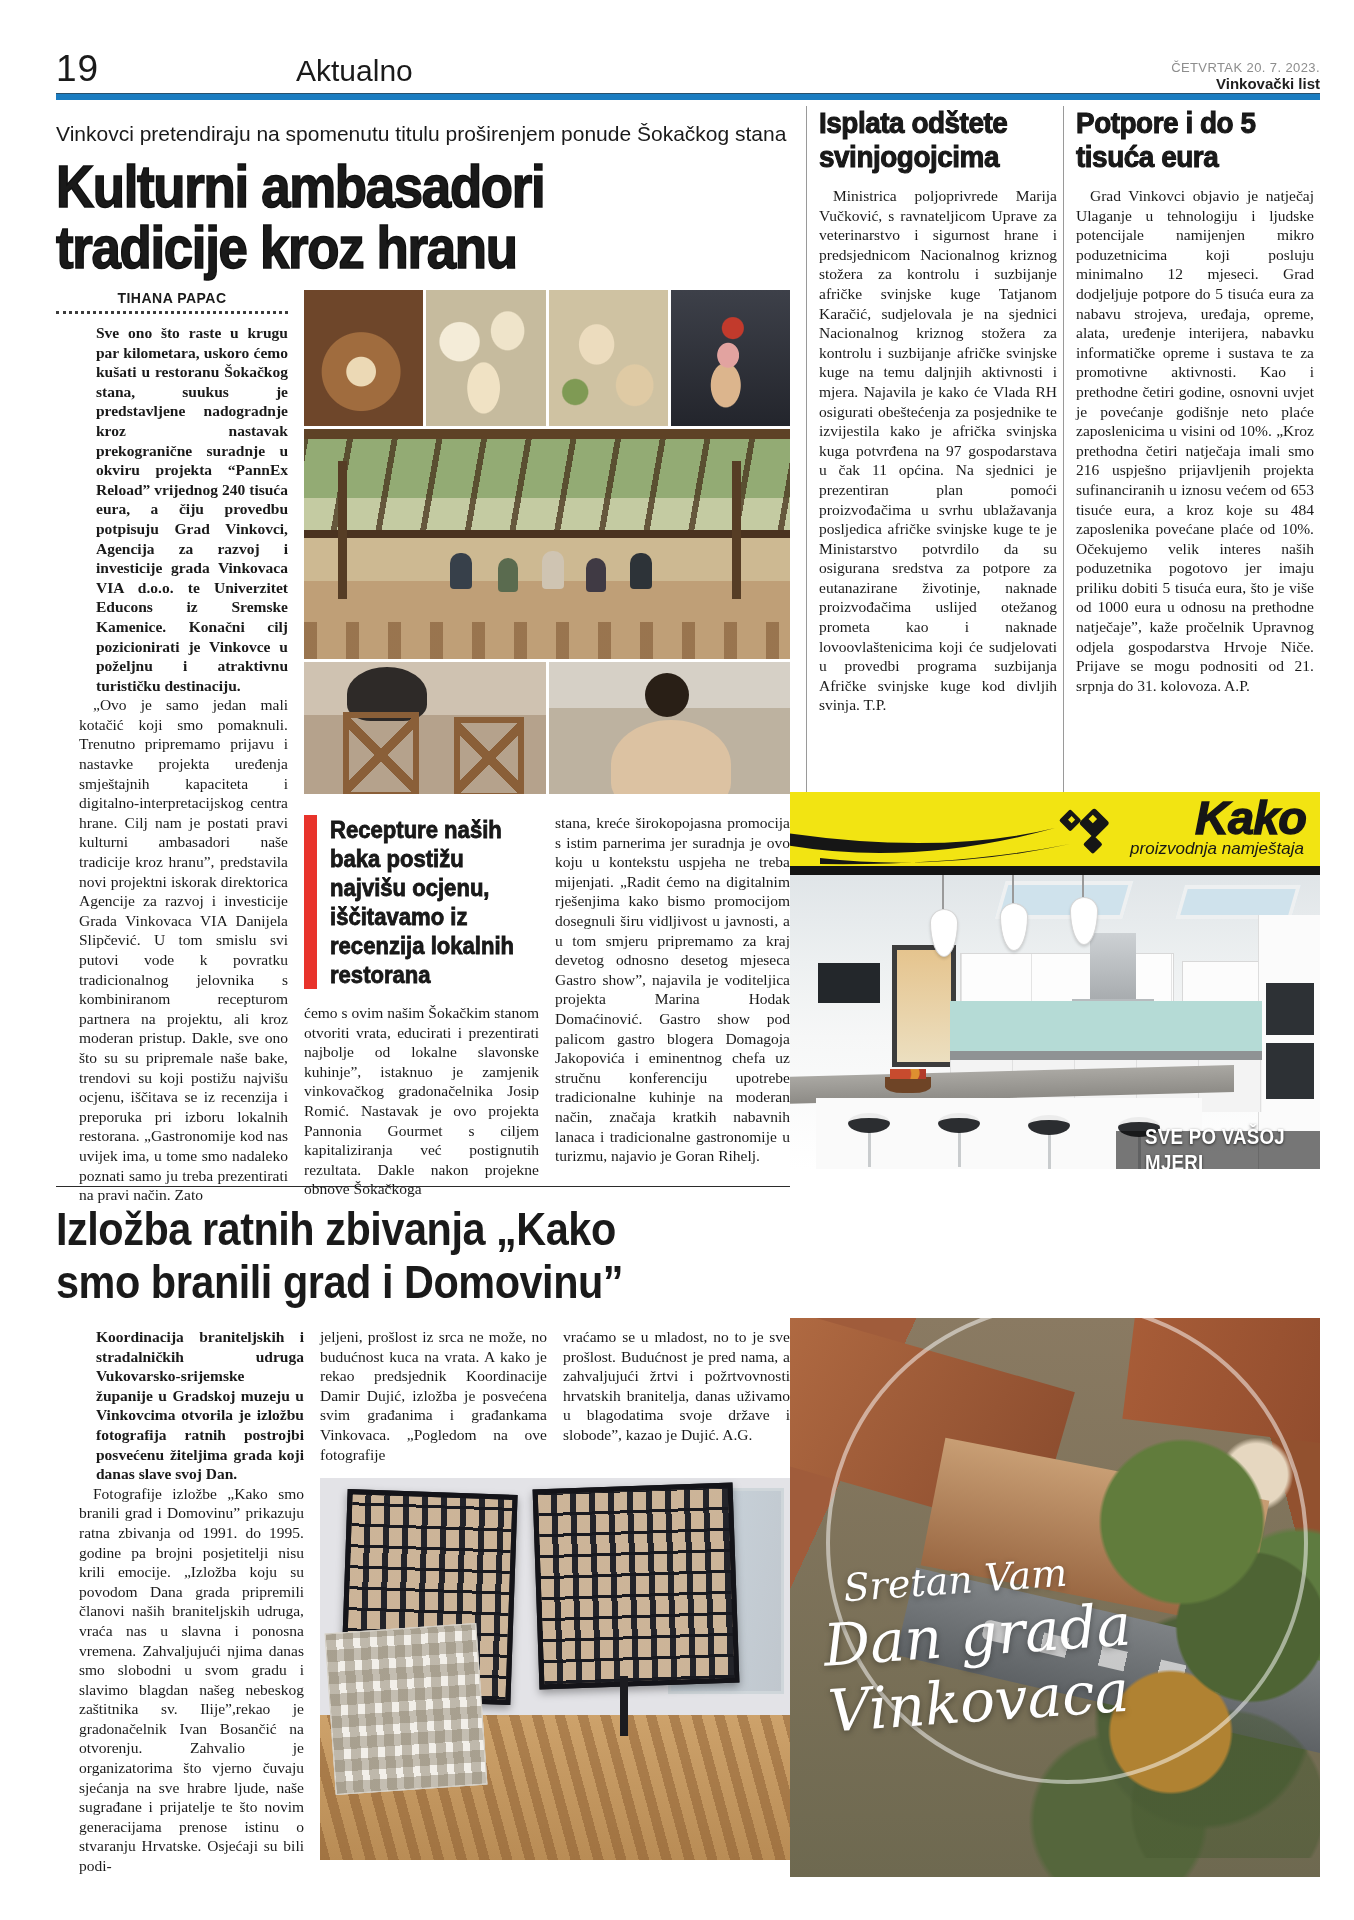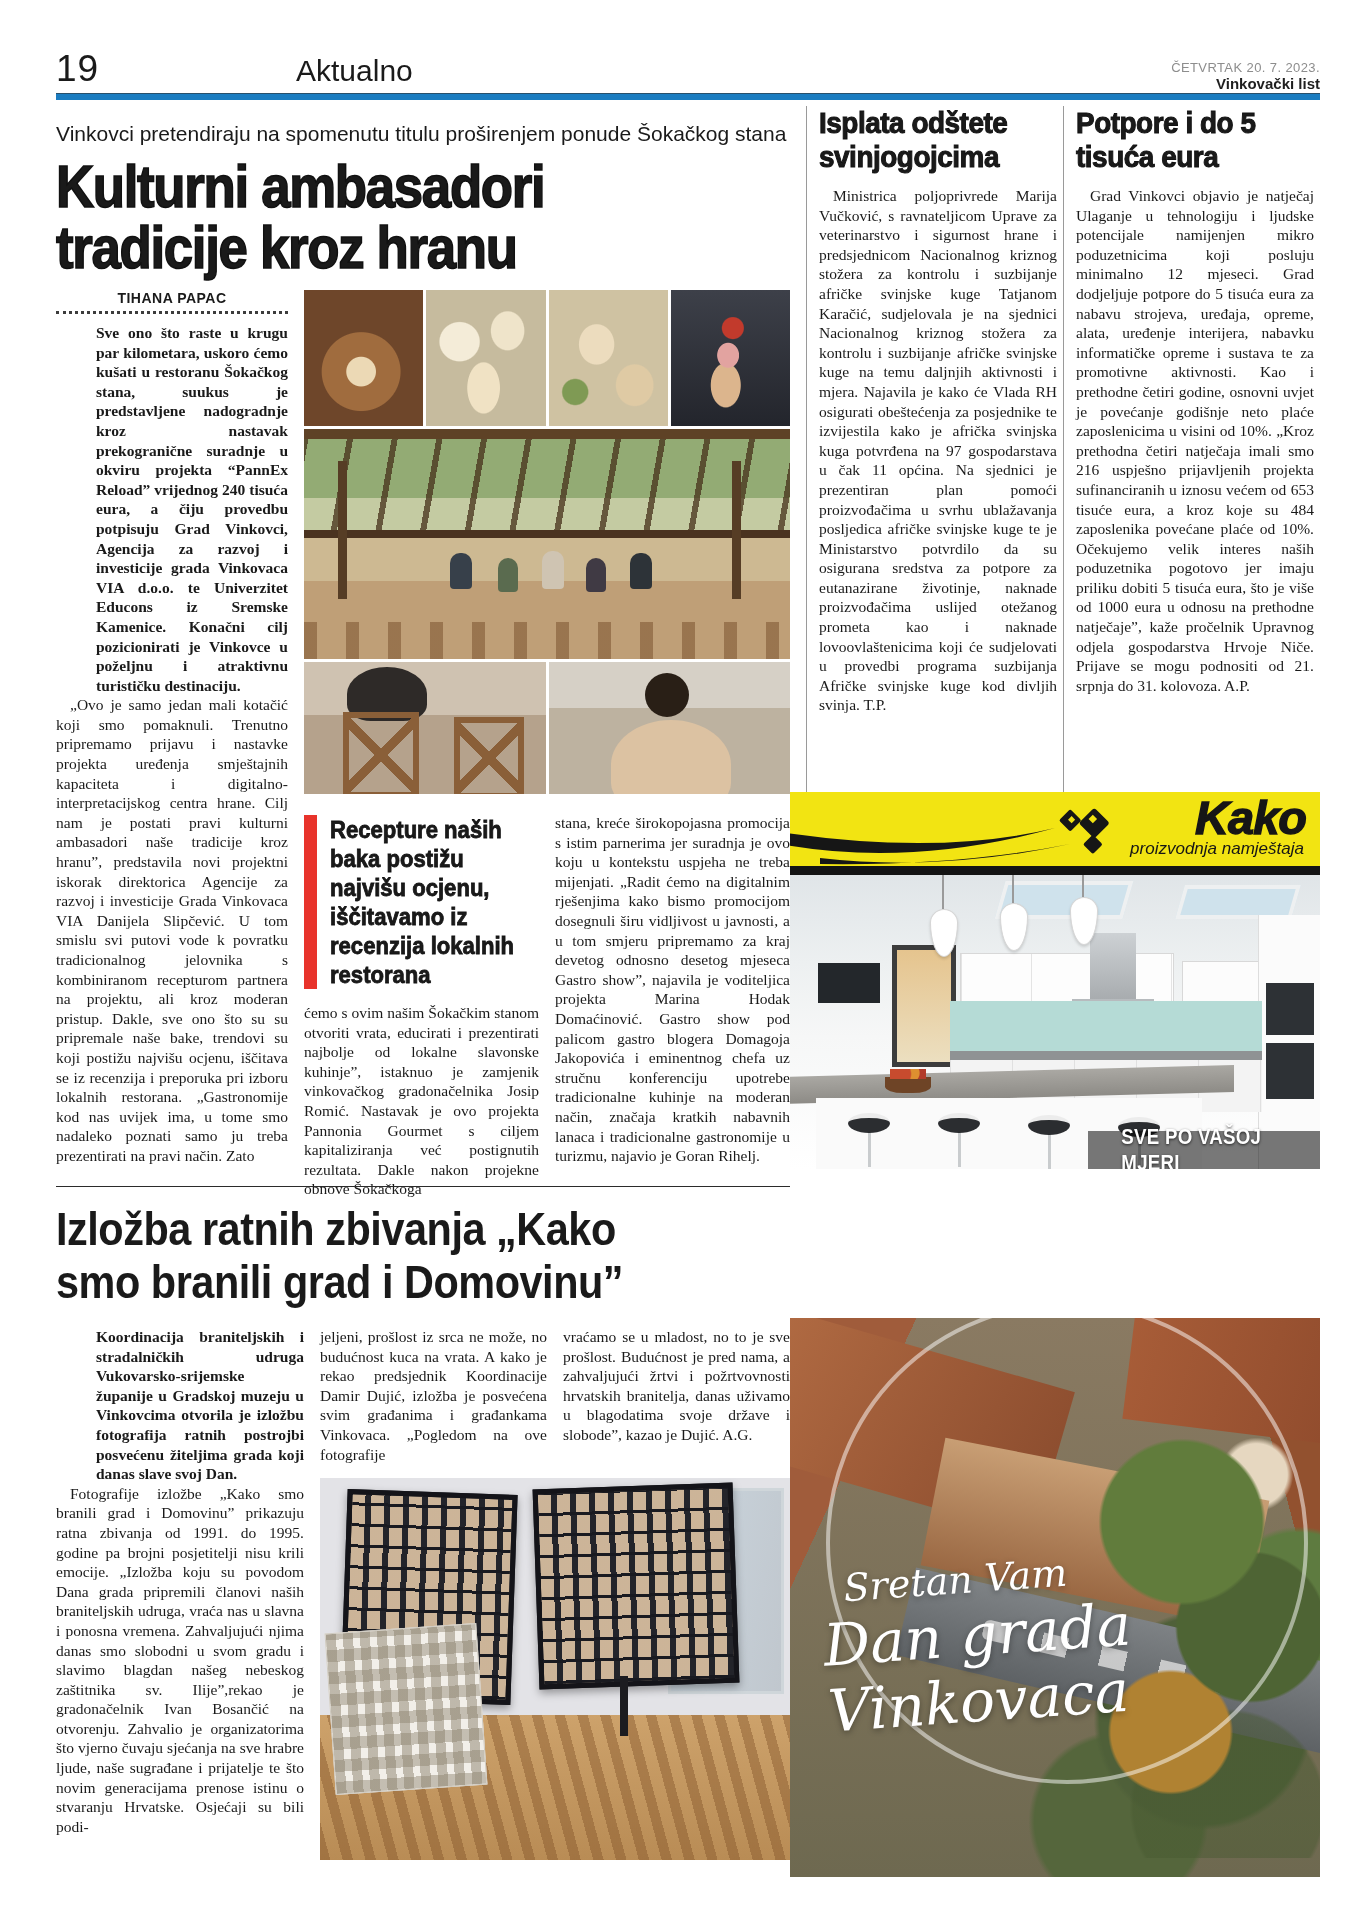--- a/index.html
+++ b/index.html
@@ -21,21 +21,21 @@
   .headline{font-family:"Liberation Sans",sans-serif;font-weight:700;font-size:60px;line-height:61px;
             letter-spacing:-1.5px;-webkit-text-stroke:1.6px #111;}
   .squeeze{display:inline-block;transform:scaleX(.88);transform-origin:0 0;width:113%;}
   .main-body{display:flex;gap:16px;margin-top:12px;}
   .colA{width:232px;flex:none;}
   .byline{font-family:"Liberation Sans",sans-serif;font-size:14px;font-weight:700;text-align:center;
           letter-spacing:.5px;padding-bottom:5px;}
   .dotrule{border-bottom:3px dotted #3c3c3c;margin-bottom:9px;}
   .body-text{font-size:15.5px;line-height:19.6px;text-align:justify;hyphens:auto;margin:0;}
   .bold{font-weight:700;margin-left:40px;}
-  .indent{text-indent:14px;}
+  .indent{text-indent:14px;margin-left:23px;}
   .photocol{flex:1;display:flex;flex-direction:column;gap:3px;}
   .photostrip{display:flex;gap:3px;height:136px;}
   .ph{flex:1;position:relative;overflow:hidden;}
   .ph1{background:radial-gradient(circle at 48% 60%,#ecd9b5 0 14%,#a06c3e 15% 38%,#6e462a 39%),#7a5238;}
   .ph2{background:radial-gradient(ellipse at 28% 38%,#f4ecd8 0 16%,transparent 17%),
        radial-gradient(ellipse at 68% 30%,#efe4ca 0 14%,transparent 15%),
        radial-gradient(ellipse at 48% 72%,#f0e2c4 0 18%,transparent 19%),#c6bb9e;}
   .ph3{background:radial-gradient(ellipse at 40% 40%,#ecdcbe 0 17%,transparent 18%),
        radial-gradient(ellipse at 72% 70%,#dfcaa4 0 15%,transparent 16%),
        radial-gradient(circle at 22% 75%,#7f9a54 0 9%,transparent 10%),#cfc2a2;}
@@ -104,21 +104,21 @@
   .kstool{position:absolute;width:42px;height:15px;background:#2b2d30;border-radius:50%;border-top:5px solid #ececec;}
   .kleg{position:absolute;width:3px;height:42px;background:#c9ccce;}
   .kpend{position:absolute;width:26px;height:46px;background:#fff;border:1px solid #d6d6d6;
         border-radius:50% 50% 50% 50% / 28% 28% 72% 72%;box-shadow:0 2px 3px rgba(0,0,0,.15);}
   .kwire{position:absolute;width:2px;background:#9a9a9a;}
   .kbowl{position:absolute;left:95px;top:202px;width:46px;height:16px;background:#6e4426;border-radius:0 0 40% 40%;}
   .kfruit{position:absolute;left:100px;top:194px;width:36px;height:10px;
         background:radial-gradient(circle at 20% 50%,#c84b2e 0 45%,transparent 50%),
                    radial-gradient(circle at 55% 40%,#de9030 0 45%,transparent 50%),
                    radial-gradient(circle at 85% 55%,#b23b2a 0 45%,transparent 50%);}
-  .slogan-bar{position:absolute;right:0;bottom:0;height:38px;width:232px;background:rgba(10,10,10,.55);
+  .slogan-bar{position:absolute;right:0;bottom:0;height:38px;width:204px;background:rgba(10,10,10,.55);
         display:flex;align-items:center;justify-content:flex-end;padding-right:10px;box-sizing:border-box;}
   .ad-slogan{color:#fff;font-family:"Liberation Sans",sans-serif;font-weight:700;font-size:22px;
         letter-spacing:.3px;text-shadow:0 1px 3px rgba(0,0,0,.7);}
   .sq85{display:inline-block;transform:scaleX(.85);transform-origin:100% 0;}
 
   
   .contact-row{position:absolute;left:790px;top:1185px;width:530px;height:133px;display:flex;background:#141414;}
   .contact-box{width:306px;background:#5d676c;color:#fff;font-family:"Liberation Sans",sans-serif;
         font-weight:700;padding:13px 0 0 18px;box-sizing:border-box;}
   .contact-line{font-size:18.5px;line-height:27px;letter-spacing:.3px;text-shadow:1px 1px 0 rgba(0,0,0,.35);

